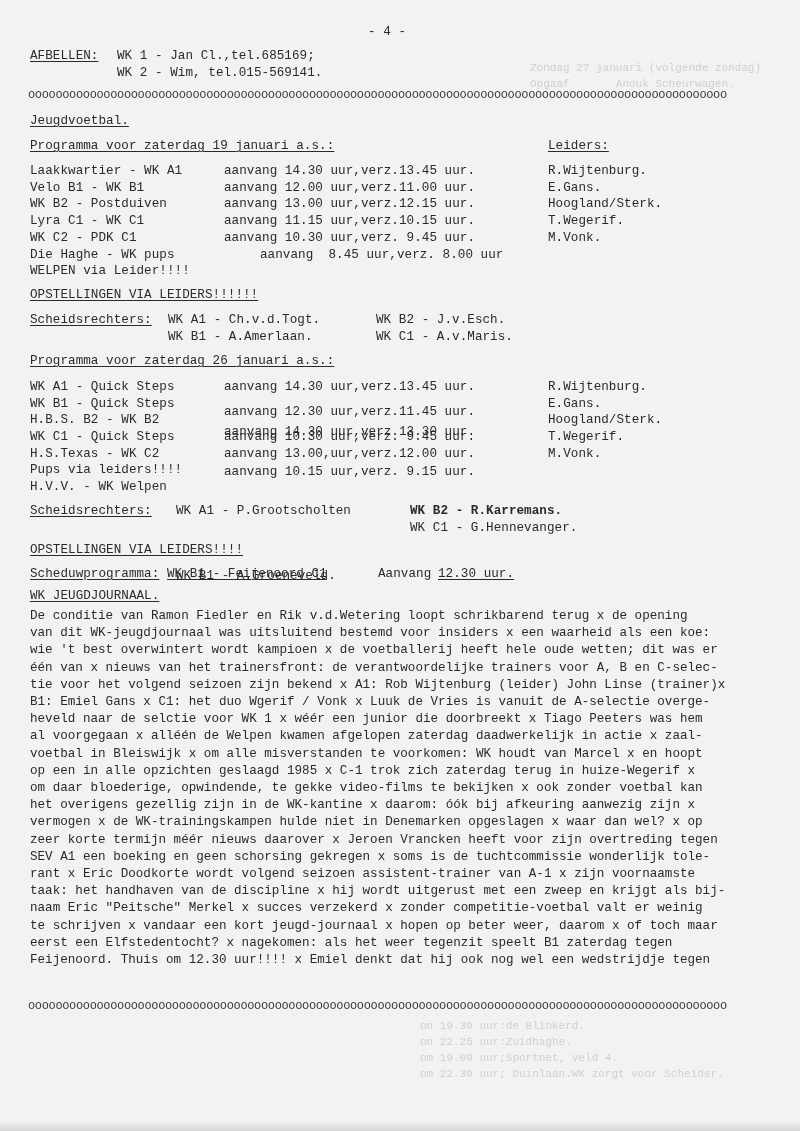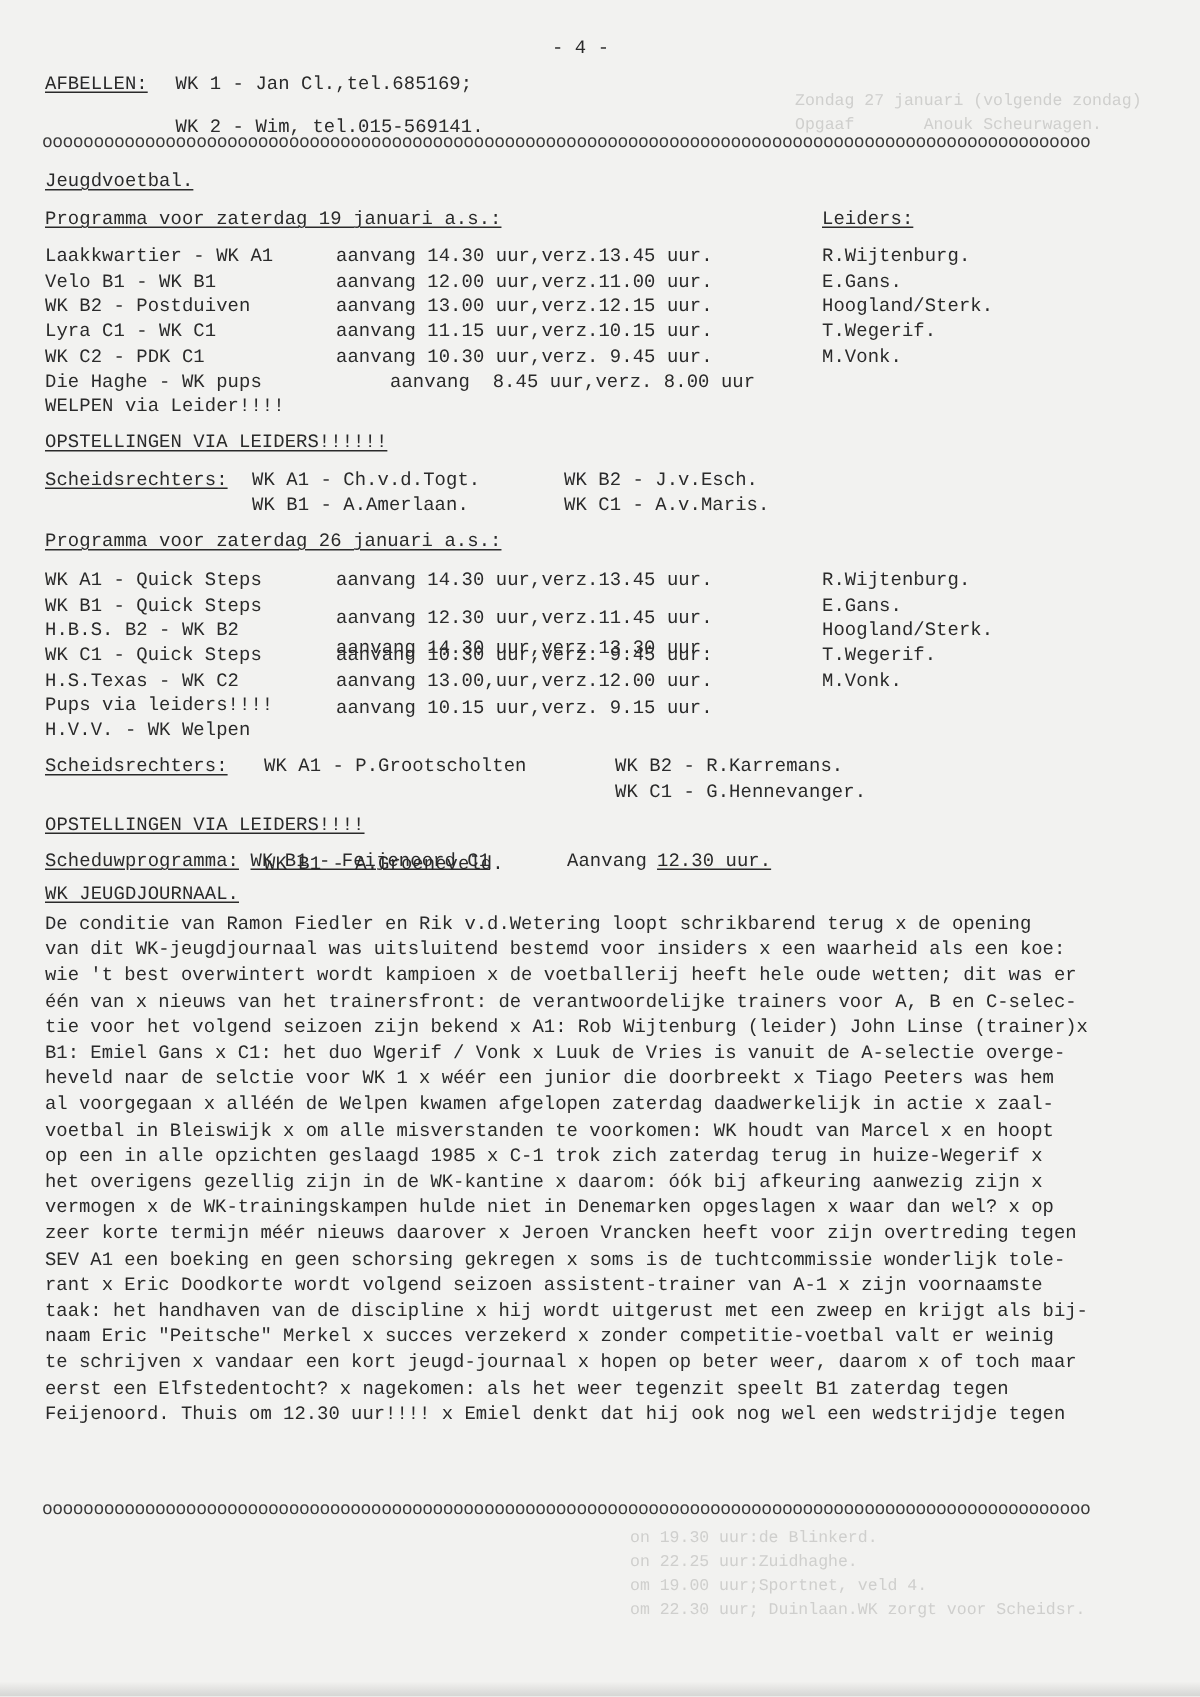--- a/index.html
+++ b/index.html
@@ -24,21 +24,21 @@
 
 <div class="page">
 
   <div class="ghost" style="left:530px;top:60px;">Zondag 27 januari (volgende zondag)
 Opgaaf       Anouk Scheurwagen.          Slotplaats van de kantine</div>
 
   <div class="abs" style="left:368px;top:24px;">- 4 -</div>
 
   <div class="abs u" style="left:30px;top:48px;">AFBELLEN:</div>
   <div class="abs" style="left:117px;top:48px;">WK 1 - Jan Cl.,tel.685169;</div>
-  <div class="abs" style="left:117px;top:65px;margin-top:12px;">WK 2 - Wim, tel.015-569141.</div>
+  <div class="abs" style="left:117px;top:65px;">WK 2 - Wim, tel.015-569141.</div>
 
   <div class="sep" style="top:88px;width:772px;">oooooooooooooooooooooooooooooooooooooooooooooooooooooooooooooooooooooooooooooooooooooooooooooooooooooo</div>
 
   <div class="abs u" style="left:30px;top:113px;">Jeugdvoetbal.</div>
 
   <div class="abs u" style="left:30px;top:138px;">Programma voor zaterdag 19 januari a.s.:</div>
   <div class="abs u" style="left:548px;top:138px;">Leiders:</div>
 
   <div>
     <div class="abs" style="left:30px;top:163px;">Laakkwartier - WK A1</div>
@@ -96,21 +96,21 @@
     <div class="abs" style="left:30px;top:446px;">H.S.Texas - WK C2</div>
     <div class="abs" style="left:224px;top:446px;">aanvang 13.00,uur,verz.12.00 uur.</div>
     <div class="abs" style="left:548px;top:446px;">M.Vonk.</div>
   </div>
   <div class="abs" style="left:30px;top:462px;">Pups via leiders!!!!</div>
   <div class="abs" style="left:30px;top:479px;">H.V.V. - WK Welpen</div>
   <div class="abs" style="left:224px;top:464px;">aanvang 10.15 uur,verz. 9.15 uur.</div>
 
   <div class="abs u" style="left:30px;top:503px;">Scheidsrechters:</div>
   <div class="abs" style="left:176px;top:503px;">WK A1 - P.Grootscholten</div>
-  <div class="abs" style="left:410px;top:503px;">WK B2 - R.Karremans.</div>
+  <div class="abs" style="left:410px;top:503px;font-weight:bold;">WK B2 - R.Karremans.</div>
   <div class="abs" style="left:176px;top:520px;margin-top:48px;">WK B1 - A.Groeneveld.</div>
   <div class="abs" style="left:410px;top:520px;">WK C1 - G.Hennevanger.</div>
 
   <div class="abs u" style="left:30px;top:542px;">OPSTELLINGEN VIA LEIDERS!!!!</div>
 
   <div class="abs u" style="left:30px;top:566px;">Scheduwprogramma:</div>
   <div class="abs u" style="left:167px;top:566px;">WK B1 - Feijenoord C1</div>
   <div class="abs" style="left:378px;top:566px;">Aanvang</div>
   <div class="abs u" style="left:438px;top:566px;">12.30 uur.</div>
 
@@ -120,20 +120,21 @@
     <div>De conditie van Ramon Fiedler en Rik v.d.Wetering loopt schrikbarend terug x de opening</div>
     <div>van dit WK-jeugdjournaal was uitsluitend bestemd voor insiders x een waarheid als een koe:</div>
     <div>wie 't best overwintert wordt kampioen x de voetballerij heeft hele oude wetten; dit was er</div>
     <div>één van x nieuws van het trainersfront: de verantwoordelijke trainers voor A, B en C-selec-</div>
     <div>tie voor het volgend seizoen zijn bekend x A1: Rob Wijtenburg (leider) John Linse (trainer)x</div>
     <div>B1: Emiel Gans x C1: het duo Wgerif / Vonk x Luuk de Vries is vanuit de A-selectie overge-</div>
     <div>heveld naar de selctie voor WK 1 x wéér een junior die doorbreekt x Tiago Peeters was hem</div>
     <div>al voorgegaan x alléén de Welpen kwamen afgelopen zaterdag daadwerkelijk in actie x zaal-</div>
     <div>voetbal in Bleiswijk x om alle misverstanden te voorkomen: WK houdt van Marcel x en hoopt</div>
     <div>op een in alle opzichten geslaagd 1985 x C-1 trok zich zaterdag terug in huize-Wegerif x</div>
+    <div>om daar bloederige, opwindende, te gekke video-films te bekijken x ook zonder voetbal kan</div>
     <div>het overigens gezellig zijn in de WK-kantine x daarom: óók bij afkeuring aanwezig zijn x</div>
     <div>vermogen x de WK-trainingskampen hulde niet in Denemarken opgeslagen x waar dan wel? x op</div>
     <div>zeer korte termijn méér nieuws daarover x Jeroen Vrancken heeft voor zijn overtreding tegen</div>
     <div>SEV A1 een boeking en geen schorsing gekregen x soms is de tuchtcommissie wonderlijk tole-</div>
     <div>rant x Eric Doodkorte wordt volgend seizoen assistent-trainer van A-1 x zijn voornaamste</div>
     <div>taak: het handhaven van de discipline x hij wordt uitgerust met een zweep en krijgt als bij-</div>
     <div>naam Eric "Peitsche" Merkel x succes verzekerd x zonder competitie-voetbal valt er weinig</div>
     <div>te schrijven x vandaar een kort jeugd-journaal x hopen op beter weer, daarom x of toch maar</div>
     <div>eerst een Elfstedentocht? x nagekomen: als het weer tegenzit speelt B1 zaterdag tegen</div>
     <div>Feijenoord. Thuis om 12.30 uur!!!! x Emiel denkt dat hij ook nog wel een wedstrijdje tegen</div>

